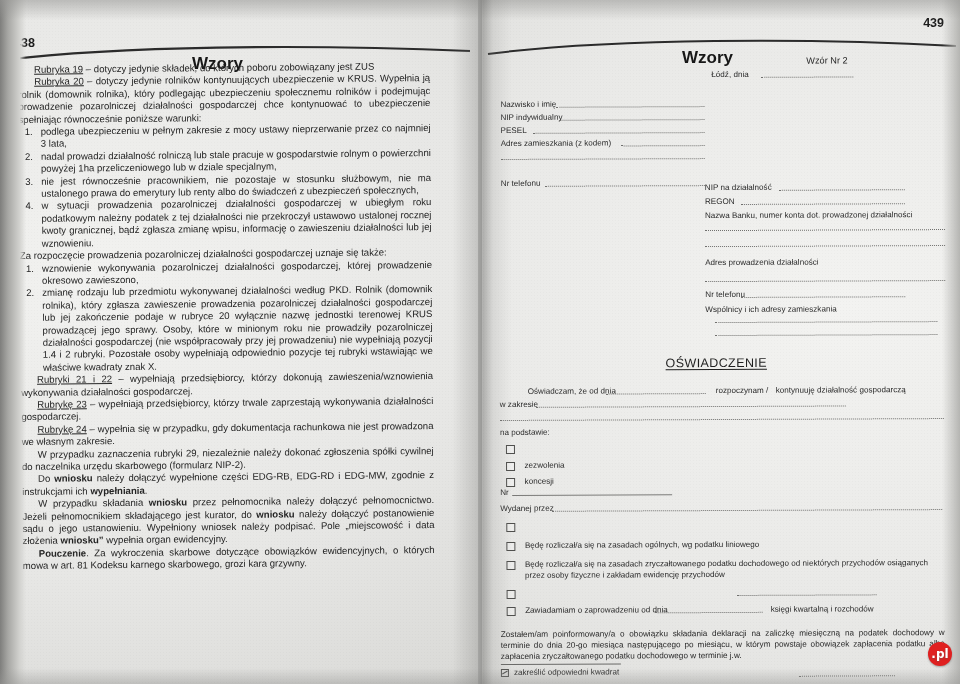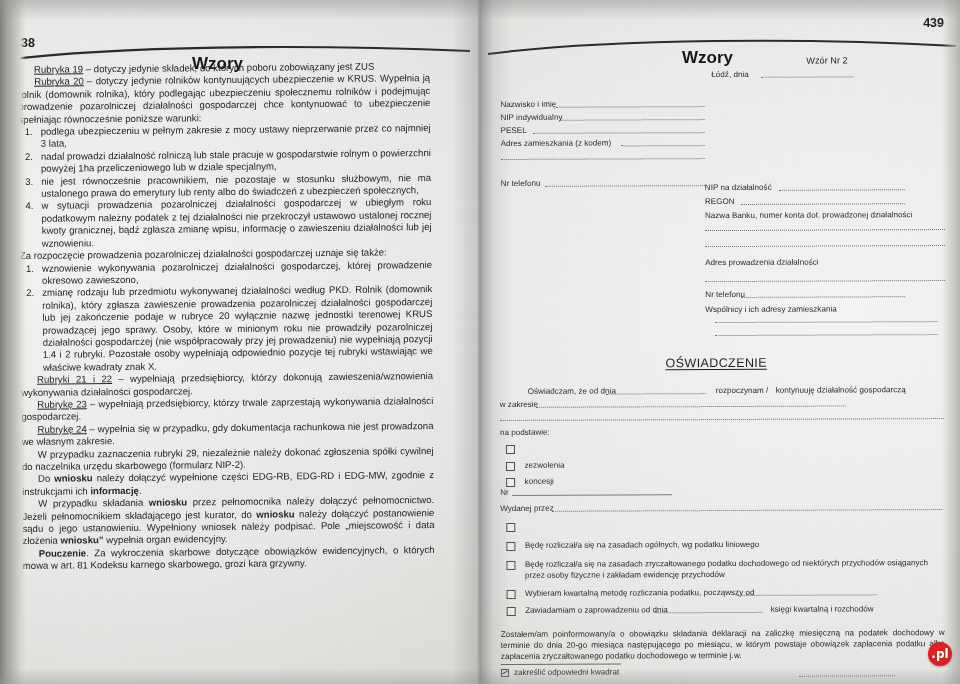--- a/index.html
+++ b/index.html
@@ -129,21 +129,21 @@
       </ol>
 
       <p class="p-ind"><span class="u">Rubryki 21 i 22</span><span> – wypełniają przedsiębiorcy, którzy dokonują zawieszenia/wznowienia wykonywania działalności gospodarczej.</span></p>
 
       <p class="p-ind"><span class="u">Rubrykę 23</span><span> – wypełniają przedsiębiorcy, którzy trwale zaprzestają wykonywania działalności gospodarczej.</span></p>
 
       <p class="p-ind"><span class="u">Rubrykę 24</span><span> – wypełnia się w przypadku, gdy dokumentacja rachunkowa nie jest prowadzona we własnym zakresie.</span></p>
 
       <p class="p-ind">W przypadku zaznaczenia rubryki 29, niezależnie należy dokonać zgłoszenia spółki cywilnej do naczelnika urzędu skarbowego (formularz NIP-2).</p>
 
-      <p class="p-ind"><span>Do </span><span class="b">wniosku</span><span> należy dołączyć wypełnione części EDG-RB, EDG-RD i EDG-MW, zgodnie z instrukcjami ich </span><span class="b">informację</span><span>.</span></p>
+      <p class="p-ind"><span>Do </span><span class="b">wniosku</span><span> należy dołączyć wypełnione części EDG-RB, EDG-RD i EDG-MW, zgodnie z instrukcjami ich </span><span class="b">wypełniania</span><span>.</span></p>
 
       <p class="p-ind"><span>W przypadku składania </span><span class="b">wniosku</span><span> przez pełnomocnika należy dołączyć pełnomocnictwo. Jeżeli pełnomocnikiem składającego jest kurator, do </span><span class="b">wniosku</span><span> należy dołączyć postanowienie sądu o jego ustanowieniu. Wypełniony wniosek należy podpisać. Pole „miejscowość i data złożenia </span><span class="b">wniosku”</span><span> wypełnia organ ewidencyjny.</span></p>
 
       <p class="p-ind"><span class="b">Pouczenie</span><span>. Za wykroczenia skarbowe dotyczące obowiązków ewidencyjnych, o których mowa w art. 81 Kodeksu karnego skarbowego, grozi kara grzywny.</span></p>
     </div>
 
     <div class="edge-left"></div>
   </div>
 
   <div class="page page-right">
@@ -239,21 +239,20 @@
     <div class="cbrow" style="left:8px;top:540px;width:420px;">
       <span class="cb"></span>
       <span class="cbtxt">Będę rozliczał/a się na zasadach ogólnych, wg podatku liniowego</span>
     </div>
     <div class="cbrow" style="left:8px;top:559px;width:424px;">
       <span class="cb"></span>
       <span class="cbtxt">Będę rozliczał/a się na zasadach zryczałtowanego podatku dochodowego od niektórych przychodów osiąganych przez osoby fizyczne i zakładam ewidencję przychodów</span>
     </div>
     <div class="cbrow" style="left:8px;top:588px;width:420px;">
       <span class="cb"></span>
-      <span class="cbtxt">Wybieram kwartalną metodę rozliczania podatku, począwszy od</span>
     </div>
     <div class="dline" style="left:238px;top:595px;width:140px;"></div>
 
     <div class="cbrow" style="left:8px;top:605px;width:420px;">
       <span class="cb"></span>
       <span class="cbtxt">Zawiadamiam o zaprowadzeniu od dnia</span>
     </div>
     <div class="dline" style="left:156px;top:612px;width:108px;"></div>
     <div class="fld" style="left:272px;top:605px;">księgi kwartalną i rozchodów</div>
 

